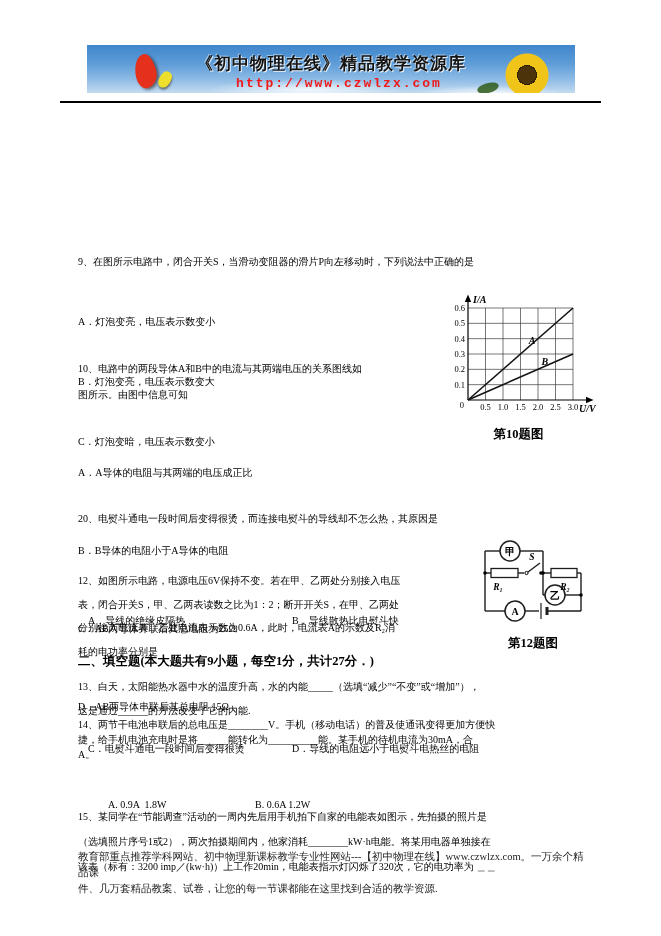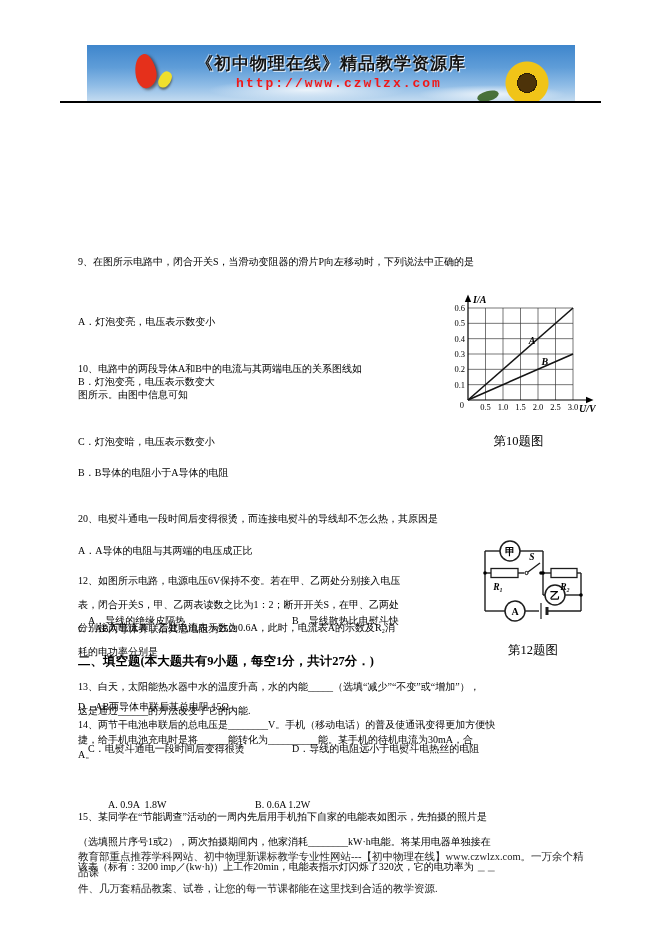--- a/index.html
+++ b/index.html
@@ -1,19 +1,19 @@
 <!DOCTYPE html>
 <html><head>
 <meta charset="utf-8">
 <style>
   *{margin:0;padding:0;box-sizing:border-box}
   html,body{width:661px;height:936px}
   body{background:#fff;font-family:"Liberation Serif","DejaVu Serif",serif;color:#000;position:relative;overflow:hidden}
 
-  .banner{position:absolute;left:87px;top:45px;width:488px;height:56px;overflow:hidden;
+  .banner{position:absolute;left:87px;top:45px;width:488px;height:48px;overflow:hidden;
     background:linear-gradient(180deg,#3f86cc 0%,#5f9dd8 40%,#8fbce6 72%,#c3dbf0 100%)}
   .cloud{position:absolute;background:radial-gradient(ellipse at center,rgba(255,255,255,.8),rgba(255,255,255,0) 70%)}
   .c1{left:120px;top:34px;width:200px;height:22px}
   .c2{left:330px;top:40px;width:150px;height:18px}
   .logo-red{position:absolute;left:48px;top:9px;width:21px;height:34px;background:#e5301b;
     border-radius:58% 42% 62% 38% / 62% 58% 42% 38%;transform:rotate(-12deg);box-shadow:2px 2px 3px rgba(40,20,10,.55)}
   .logo-yellow{position:absolute;left:72px;top:26px;width:12px;height:17px;background:#efdf2d;
     border-radius:55% 45% 60% 40% / 68% 32% 62% 38%;transform:rotate(18deg);box-shadow:1px 2px 2px rgba(40,30,10,.5)}
   .banner-title{position:absolute;left:60px;right:60px;top:7px;text-align:center;font-weight:bold;font-size:17px;
     color:#141414;letter-spacing:1px;text-shadow:1px 1px 0 rgba(255,255,255,.85),-1px -1px 0 rgba(255,255,255,.45)}
@@ -35,21 +35,21 @@
   .q12 .col1{display:inline-block;width:147px}
   .sec2{position:absolute;left:78px;top:651px;width:525px;font-weight:bold;font-size:12.5px;line-height:20px}
   .q13{position:absolute;left:78px;top:675px;width:532px;line-height:24px}
   .q14{position:absolute;left:78px;top:717px;width:532px;line-height:15px}
   .q15{position:absolute;left:78px;top:804px;width:532px;line-height:25px}
   .footer{position:absolute;left:78px;top:849px;width:516px;font-size:10.5px;font-weight:normal;line-height:16px;color:#222;
     white-space:pre-wrap;word-break:break-all}
 
   .fig10{position:absolute;left:441px;top:294px;width:155px}
   .fig12{position:absolute;left:477px;top:533px;width:112px}
-  .fig-caption{text-align:center;font-weight:normal;font-size:12.5px;margin-top:13px}
+  .fig-caption{text-align:center;font-weight:bold;font-size:12.5px;margin-top:6px}
 
   .grid{stroke:#3c3c3c;stroke-width:.7}
   .axis{stroke:#000;stroke-width:1.2}
   .tick{font-size:8.5px;font-family:"Liberation Serif",serif}
   .alab,.slab{font-size:10px;font-style:italic;font-weight:bold;font-family:"Liberation Serif",serif}
   .series{fill:none;stroke:#141414;stroke-width:1.6}
 
   .wire line{stroke:#1d1d1d;stroke-width:1.4}
   .res{fill:#fff;stroke:#1d1d1d;stroke-width:1.3}
   .meter{fill:#fff;stroke:#1d1d1d;stroke-width:1.5}
@@ -78,22 +78,22 @@
 <div class="q9 txt">
   <div>9、在图所示电路中，闭合开关S，当滑动变阻器的滑片P向左移动时，下列说法中正确的是</div>
   <div>A．灯泡变亮，电压表示数变小</div>
   <div>B．灯泡变亮，电压表示数变大</div>
   <div>C．灯泡变暗，电压表示数变小</div>
 </div>
 
 <div class="q10 txt">
   <div>10、电路中的两段导体A和B中的电流与其两端电压的关系图线如
 图所示。由图中信息可知</div>
+  <div>A．A导体的电阻与其两端的电压成正比</div>
   <div>B．B导体的电阻小于A导体的电阻</div>
-  <div>A．A导体的电阻与其两端的电压成正比</div>
   <div>C．AB两导体并联后其总电阻为25Ω</div>
   <div>D．AB两导体串联后其总电阻 15Ω</div>
 </div>
 
 <div class="fig10">
   <svg id="q10-chart" width="155" height="122" viewBox="0 0 155 122">
       <line x1="44.5" y1="14" x2="44.5" y2="106" class="grid"></line>
       <line x1="62" y1="14" x2="62" y2="106" class="grid"></line>
       <line x1="79.5" y1="14" x2="79.5" y2="106" class="grid"></line>
       <line x1="97" y1="14" x2="97" y2="106" class="grid"></line>

